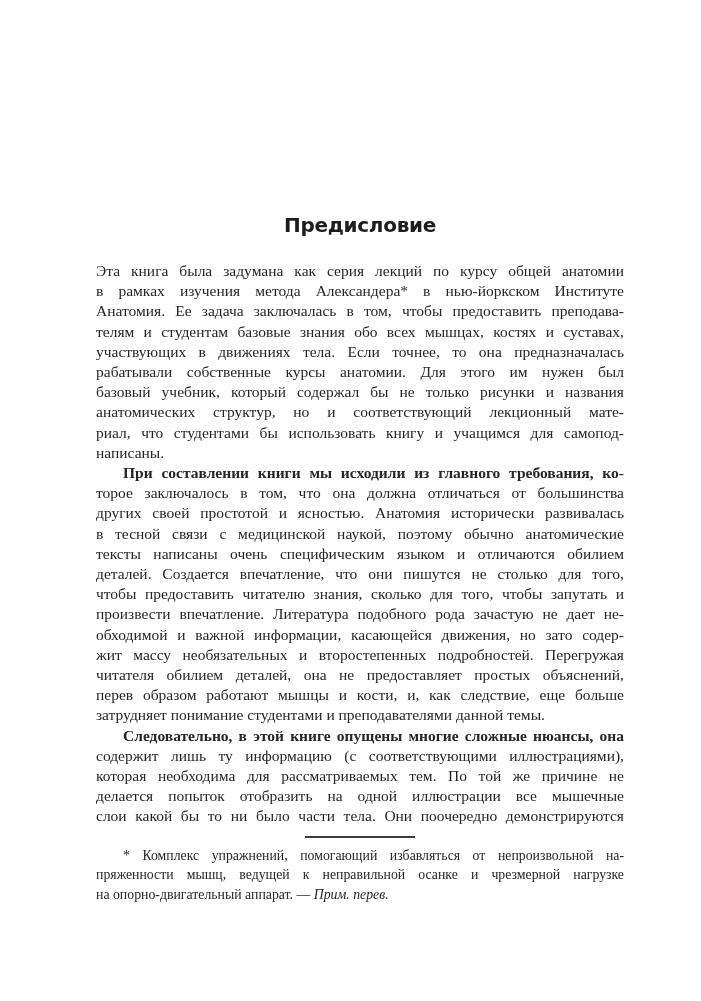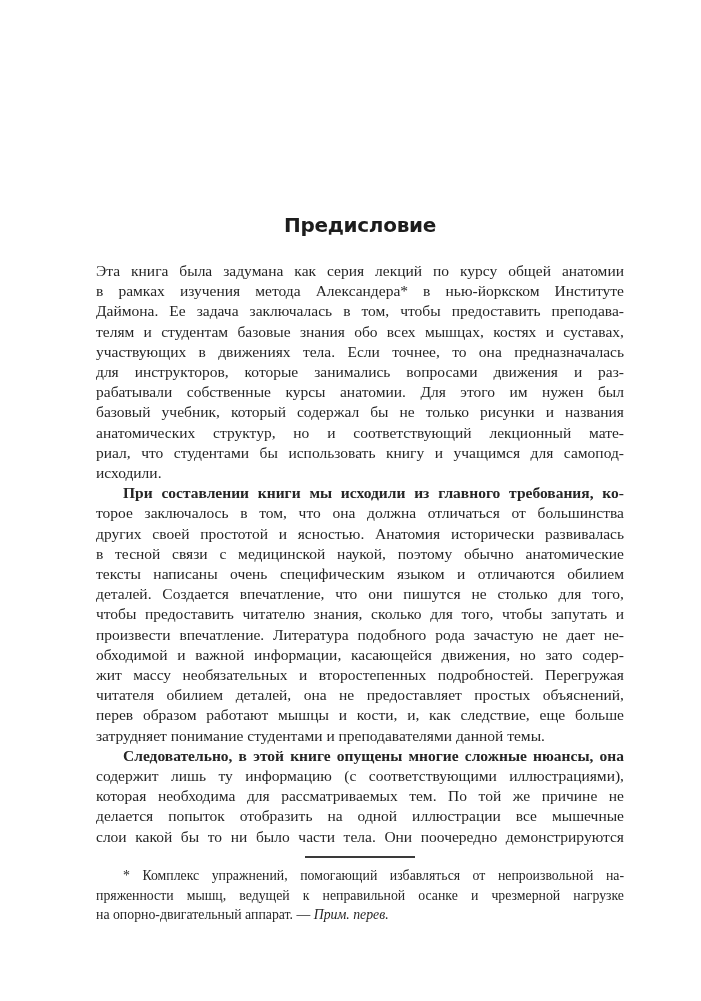--- a/index.html
+++ b/index.html
@@ -80,29 +80,28 @@
 
 <div class="page">
   <div class="content">
 
     <div class="page-title">Предисловие</div>
 
     <div class="body-text">
       <div class="para">
           <div class="line">Эта книга была задумана как серия лекций по курсу общей анатомии</div>
           <div class="line">в рамках изучения метода Александера* в нью-йоркском Институте</div>
-          <div class="line">Даймона. Ее задача заключалась в том, чтобы предоставить преподава-</div>
+          <div class="line">Анатомия. Ее задача заключалась в том, чтобы предоставить преподава-</div>
           <div class="line">телям и студентам базовые знания обо всех мышцах, костях и суставах,</div>
           <div class="line">участвующих в движениях тела. Если точнее, то она предназначалась</div>
-          <div class="line">для инструкторов, которые занимались вопросами движения и раз-</div>
           <div class="line">рабатывали собственные курсы анатомии. Для этого им нужен был</div>
           <div class="line">базовый учебник, который содержал бы не только рисунки и названия</div>
           <div class="line">анатомических структур, но и соответствующий лекционный мате-</div>
           <div class="line">риал, что студентами бы использовать книгу и учащимся для самопод-</div>
-          <div class="line">исходили.</div>
+          <div class="line">написаны.</div>
         </div>
       <div class="para indented">
           <div class="line">При составлении книги мы исходили из главного требования, ко-</div>
           <div class="line">торое заключалось в том, что она должна отличаться от большинства</div>
           <div class="line">других своей простотой и ясностью. Анатомия исторически развивалась</div>
           <div class="line">в тесной связи с медицинской наукой, поэтому обычно анатомические</div>
           <div class="line">тексты написаны очень специфическим языком и отличаются обилием</div>
           <div class="line">деталей. Создается впечатление, что они пишутся не столько для того,</div>
           <div class="line">чтобы предоставить читателю знания, сколько для того, чтобы запутать и</div>
           <div class="line">произвести впечатление. Литература подобного рода зачастую не дает не-</div>

